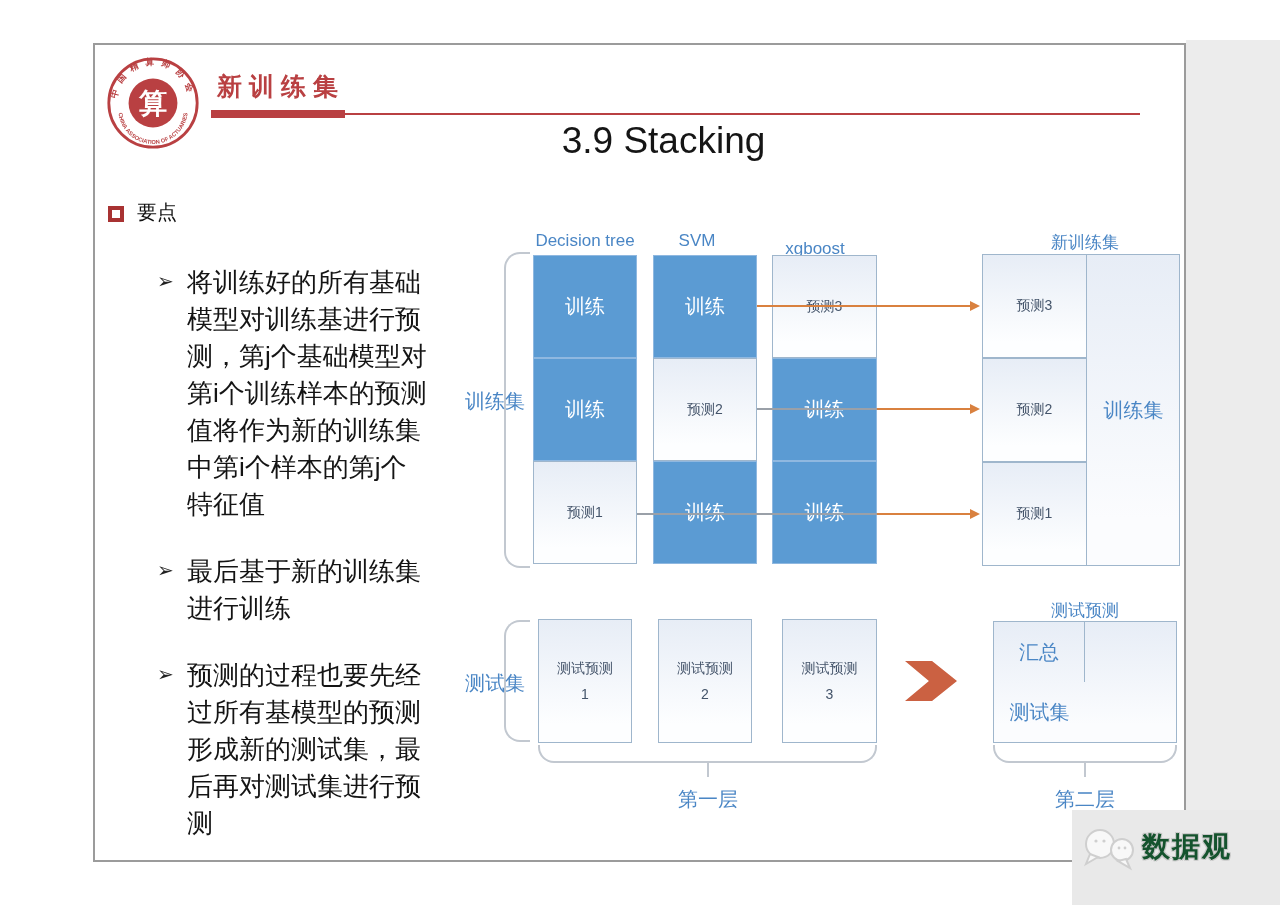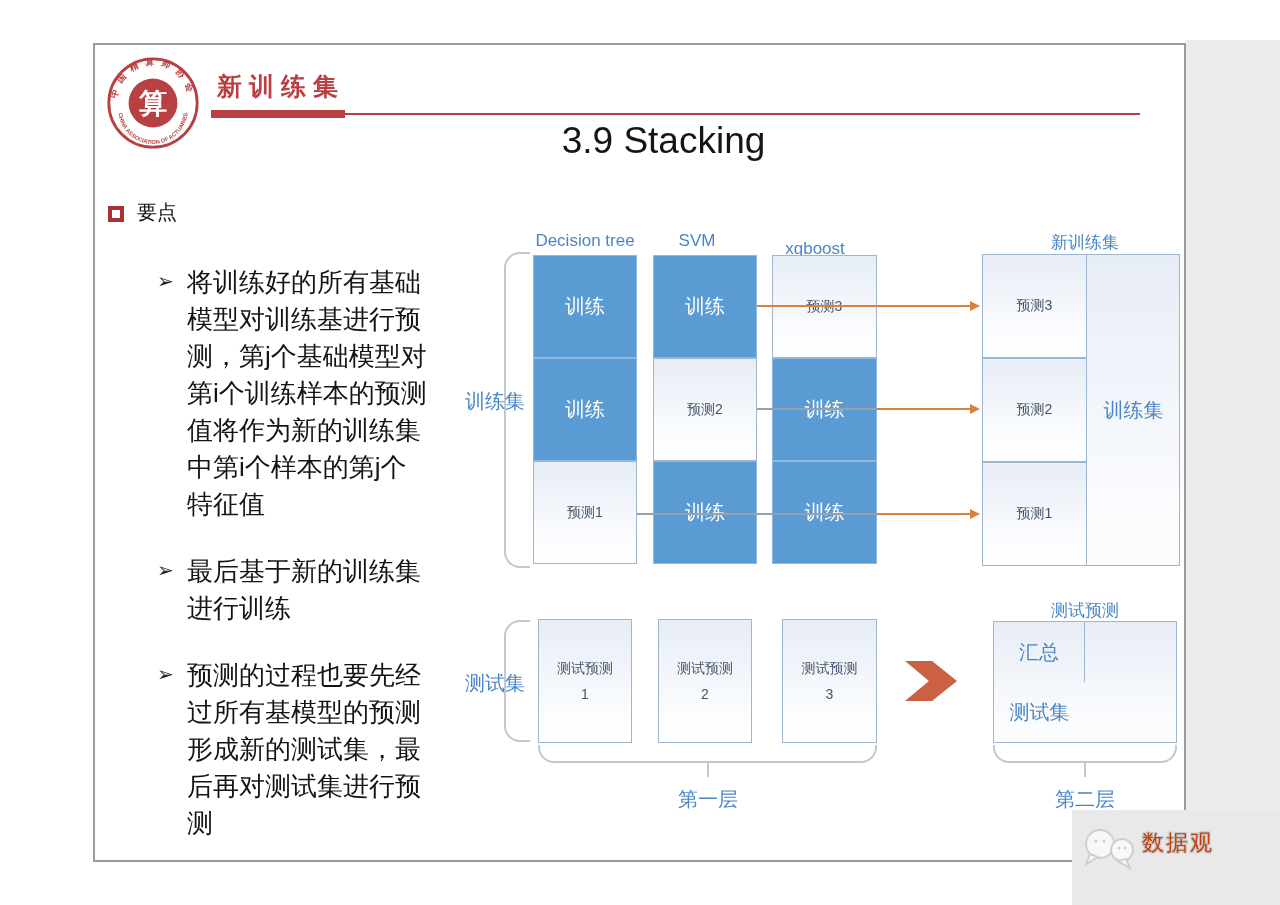--- a/index.html
+++ b/index.html
@@ -32,21 +32,21 @@
          border-top:5px solid transparent;border-bottom:5px solid transparent;}
   .lbrace{border-left:2px solid #c2c8d0;border-top:2px solid #c2c8d0;border-bottom:2px solid #c2c8d0;
           border-radius:16px 0 0 16px;}
   .ubrace{border-bottom:2px solid #c2c8d0;border-left:2px solid #c2c8d0;border-right:2px solid #c2c8d0;
           border-radius:0 0 16px 16px;}
   .tick{width:2px;background:#c2c8d0;}
   .chevron{background:#cb6142;
            clip-path:polygon(0 0,52% 0,100% 50%,52% 100%,0 100%,46% 50%);}
   .testbox{flex-direction:column;line-height:26px;text-align:center;}
   .wm-patch{background:#e9e9e9;}
-  .wm-text{font-size:22px;font-weight:normal;color:#c2410c;letter-spacing:2px;
+  .wm-text{font-size:28px;font-weight:bold;color:#14532d;letter-spacing:2px;
            text-shadow:-1px -1px 0 #c8c8c8,1px -1px 0 #c8c8c8,-1px 1px 0 #c8c8c8,1px 1px 0 #c8c8c8;}
 </style>
 </head>
 <body>
 
 <div class="page">
 
   <div class="abs gray-strip" style="left:1186px;top:40px;width:94px;height:865px;"></div>
 
   <div class="abs slide" style="left:93px;top:43px;width:1093px;height:819px;"></div>

